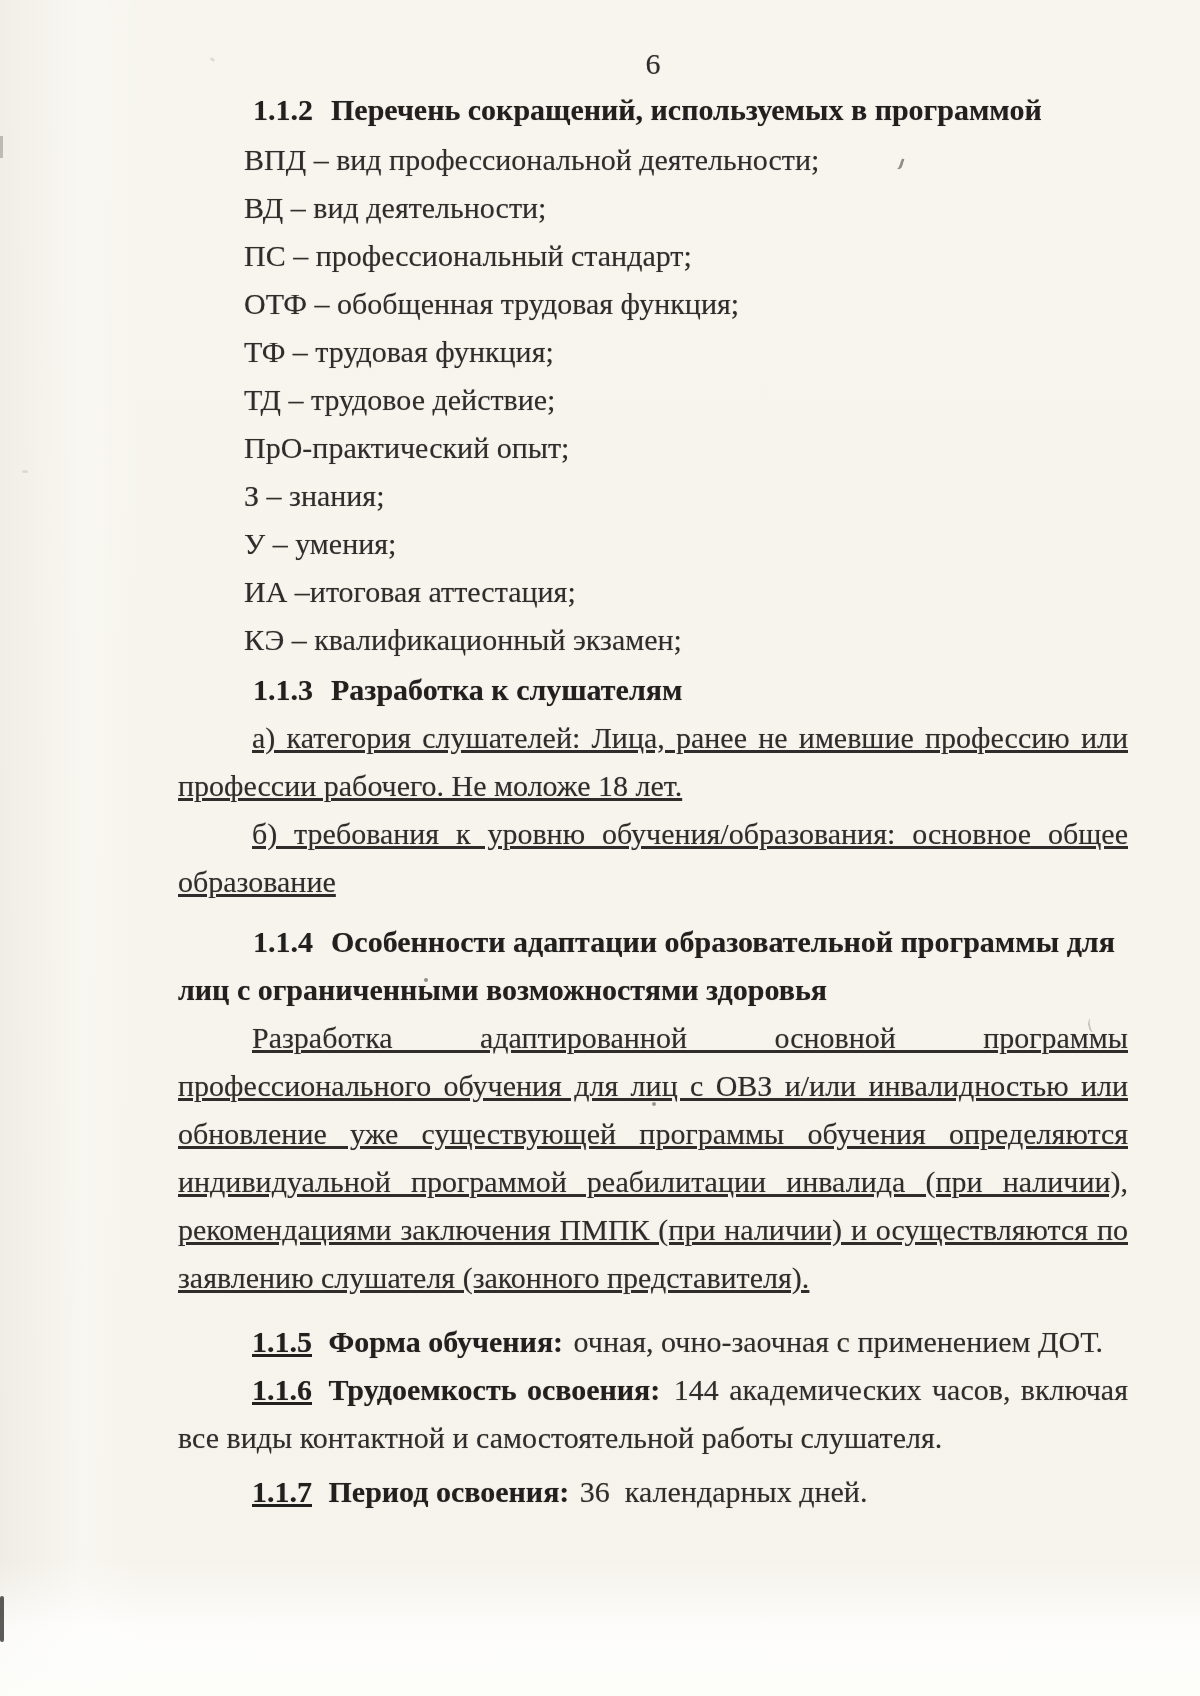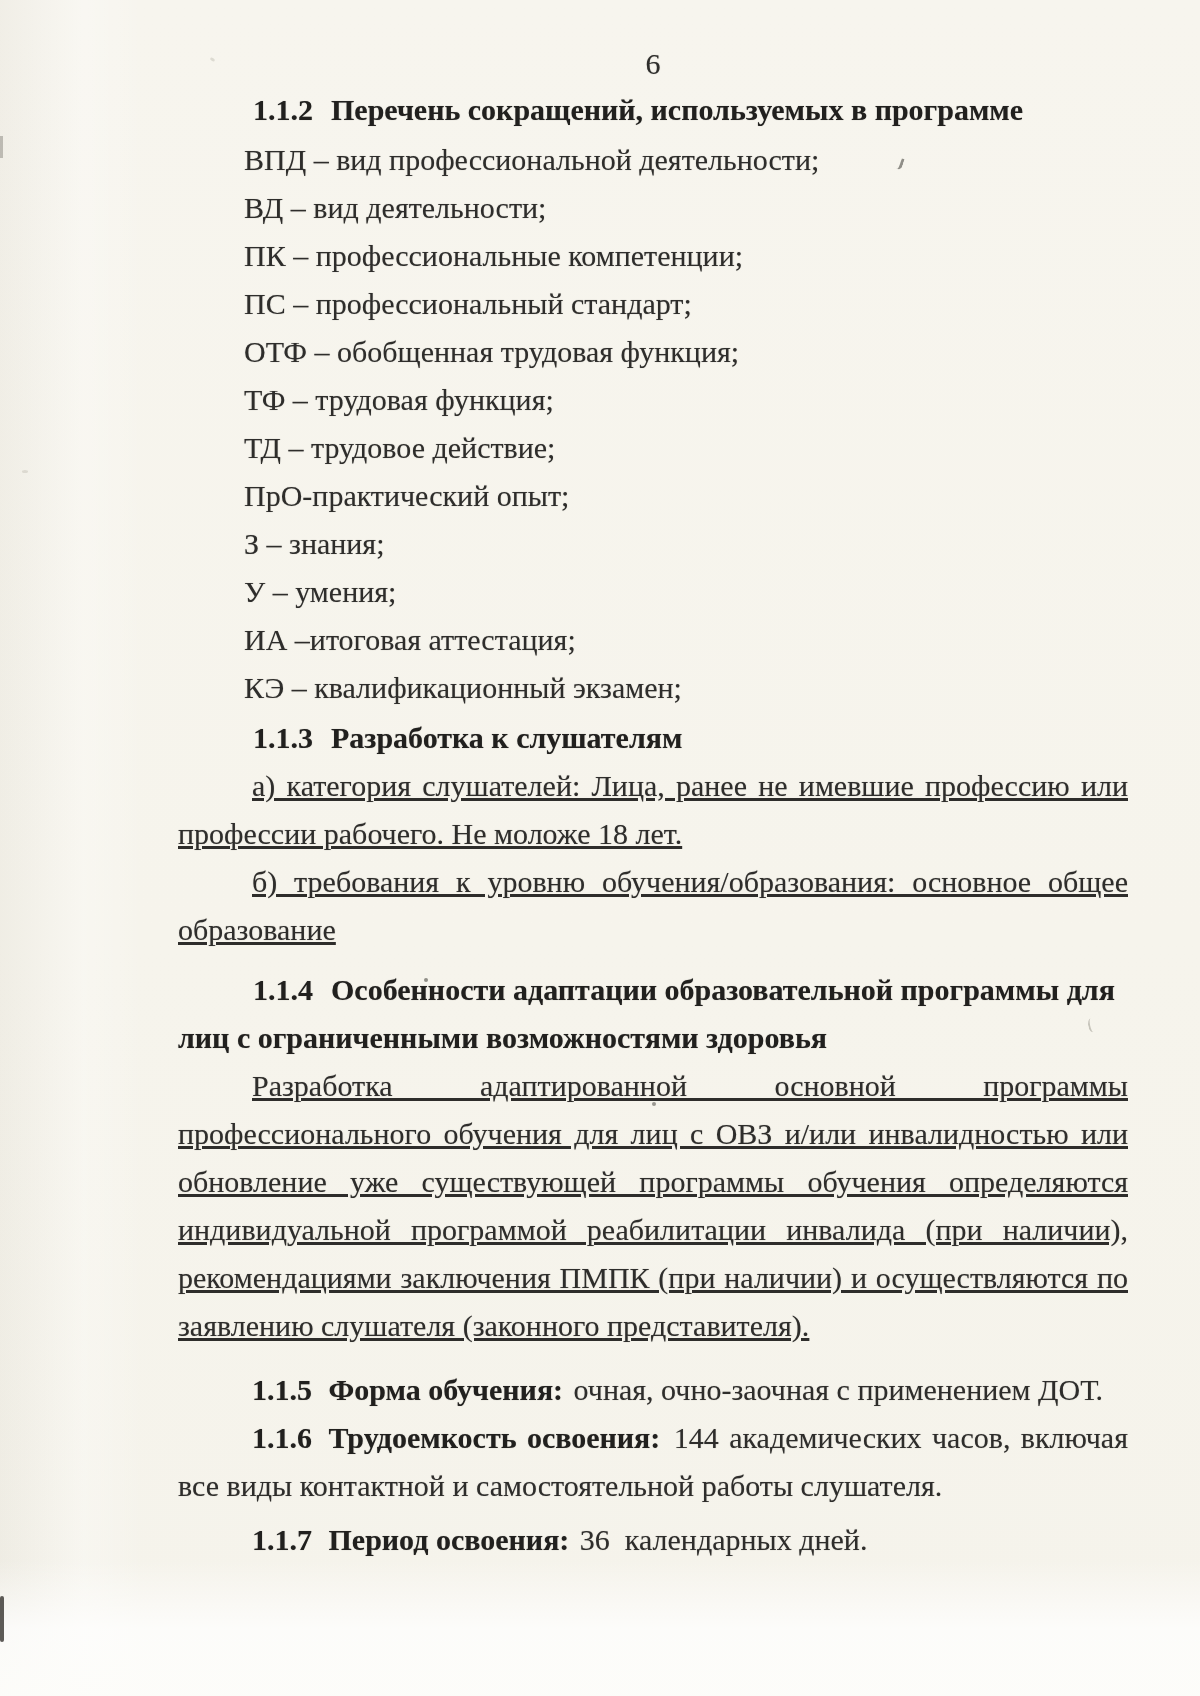--- a/index.html
+++ b/index.html
@@ -55,21 +55,21 @@
   p.body-par.gap-sm { }
   h2.heading.gap-sm { margin-top: 12px; }
   p.inline-item {
     line-height: 48px;
     text-align: justify;
     text-indent: 74px;
   }
   p.inline-item.gap-md { margin-top: 16px; }
   p.inline-item.gap-xs { margin-top: 6px; }
   .b { font-weight: bold; color: #21201e; }
-  .inum { margin-right: 0.55em; }
+  .inum { margin-right: 0.55em; text-decoration: underline; }
   .ilabel { margin-right: 0.1em; }
   
   .artifact { position: absolute; pointer-events: none; }
   .a-tick {
     left: 898px; top: 158px; width: 5px; height: 12px;
     border-right: 3px solid rgba(60,58,52,0.55);
     border-radius: 0 0 6px 0;
     transform: rotate(18deg);
   }
   .a-dot1 { left: 424px; top: 978px; width: 4px; height: 4px; background: rgba(60,58,52,0.55); border-radius: 50%; }
@@ -82,26 +82,25 @@
 </style>
 </head>
 <body>
 
 <div class="scan-bg"></div>
 
 <div class="page">
 
   <div class="pageno">6</div>
 
-  <h2 class="heading"><span class="hnum">1.1.2</span><span>Перечень сокращений, используемых в программе</span></h2>
+  <h2 class="heading"><span class="hnum">1.1.2</span><span>Перечень сокращений, используемых в программой</span></h2>
 
   <div class="abbr-list">
     <div class="abbr-item">ВПД – вид профессиональной деятельности;</div>
     <div class="abbr-item">ВД – вид деятельности;</div>
-    <div class="abbr-item">ПК – профессиональные компетенции;</div>
     <div class="abbr-item">ПС – профессиональный стандарт;</div>
     <div class="abbr-item">ОТФ – обобщенная трудовая функция;</div>
     <div class="abbr-item">ТФ – трудовая функция;</div>
     <div class="abbr-item">ТД – трудовое действие;</div>
     <div class="abbr-item">ПрО-практический опыт;</div>
     <div class="abbr-item">З – знания;</div>
     <div class="abbr-item">У – умения;</div>
     <div class="abbr-item">ИА –итоговая аттестация;</div>
     <div class="abbr-item">КЭ – квалификационный экзамен;</div>
   </div>

